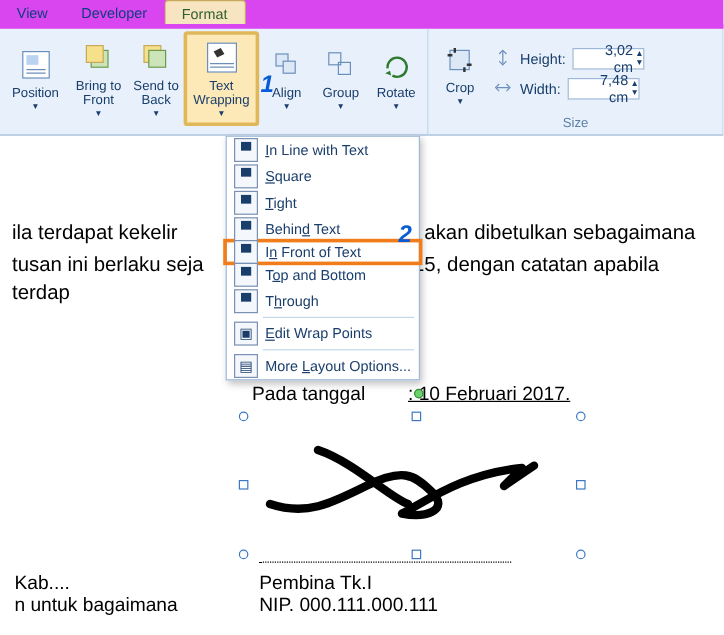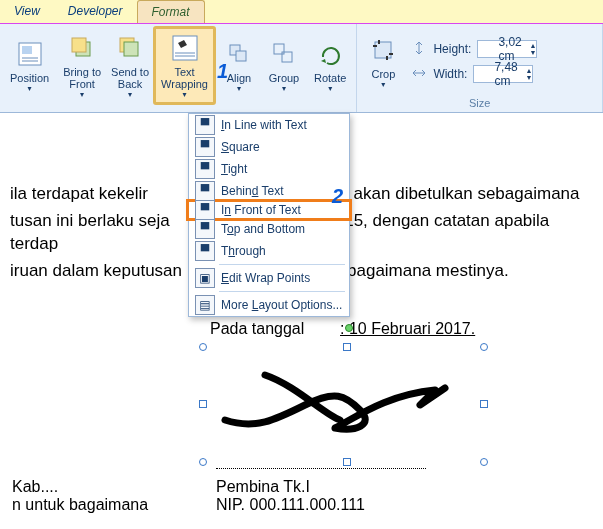--- a/index.html
+++ b/index.html
@@ -1,19 +1,19 @@
 <!DOCTYPE html>
 <html><head>
 <meta charset="utf-8">
 <style>
   * { box-sizing: border-box; margin: 0; padding: 0; font-family: "Segoe UI", Tahoma, sans-serif; }
   body { background: #fff; width: 603px; height: 529px; overflow: hidden; position: relative; }
 
   
-  .tabs { display: flex; background: #fef9c3; border-bottom: 1px solid #d946ef; height: 24px; font-size: 12px; font-style: italic; }
+  .tabs { display: flex; background: #d946ef; border-bottom: 4px solid #d946ef; height: 24px; font-size: 12px; }
   .tab { padding: 4px 14px; color: #0b3e7d; cursor: pointer; }
   .tab.active { background: #f7e4c1; border: 1px solid #c8a95c; border-bottom: none; border-radius: 3px 3px 0 0; color: #6a3; color:#3a5; color:#2f5f2f; }
   .tab.active { color: #2f5f2f; }
 
   
   .ribbon { display: flex; background: #e8f1fb; border-bottom: 1px solid #9db8d9; height: 89px; }
   .group { display: flex; flex-direction: column; justify-content: space-between; border-right: 1px solid #c3d6ec; padding: 2px 4px 1px; }
   .group-row { display: flex; align-items: center; gap: 2px; flex: 1; }
   .group-label { text-align: center; font-size: 11px; color: #5b7fa6; padding-bottom: 2px; }
   .rb-btn { display: flex; flex-direction: column; align-items: center; justify-content: flex-start; padding: 3px 5px; font-size: 11px; color: #1a3e6b; border-radius: 3px; border: 1px solid transparent; min-width: 42px; }
@@ -38,21 +38,21 @@
   .doc { position: absolute; left: 0; top: 113px; right: 0; bottom: 0; padding: 20px 10px; font-family: "Times New Roman", serif; font-size: 17px; color: #000; line-height: 1.35; }
   .doc p { margin-bottom: 4px; }
   .sig-underline { text-decoration: underline; }
 
   
   .handle { width: 8px; height: 8px; background: #fff; border: 1px solid #3b78c7; position: absolute; }
   .handle.green { border-radius: 50%; background: #6bd26b; border-color: #2a8a2a; }
 
   .signature-img { position: absolute; left: 215px; top: 360px; width: 260px; height: 90px; }
 
-  .size-row { display: flex; align-items: center; gap: 6px; font-size: 12px; color: #1a3e6b; height: 22px; }
+  .size-row { display: flex; align-items: center; gap: 6px; font-size: 12px; color: #1a3e6b; height: 22px; text-align: right; }
   .size-input { width: 60px; height: 18px; border: 1px solid #9db8d9; background: #fff; font-size: 12px; padding-left: 20px; display: inline-flex; align-items: center; justify-content: space-between; }
   .spin { display: flex; flex-direction: column; font-size: 7px; color: #1a3e6b; line-height: 7px; margin-left: 2px; }
 </style>
 </head>
 <body>
 
 <div class="tabs">
   <div class="tab">View</div>
   <div class="tab">Developer</div>
   <div class="tab active">Format</div>
@@ -190,21 +190,20 @@
     </div>
     <div class="group-label">Size</div>
   </div>
 </div>
 
 <span class="callout-1-num">1</span>
 
 <div class="doc">
   <p style="margin-top:50px"><span>ila  terdapat  kekelir</span><span style="display:inline-block;width:165px"></span><span>n ini, akan  dibetulkan sebagaimana</span></p>
   <p><span>tusan ini  berlaku seja</span><span style="display:inline-block;width:165px"></span><span>015,  dengan catatan apabila terdap</span></p>
-  <p><span>iruan dalam keputusan</span><span style="display:inline-block;width:165px"></span><span>bagaimana mestinya.</span></p>
 </div>
 
 <div style="position:absolute;left:210px;top:320px;font-family:'Times New Roman',serif;font-size:16px">
   <div style="display:flex">
       <span style="width:130px">Pada tanggal</span>
       <span class="sig-underline">: 10 Februari 2017.</span>
     </div>
 </div>
 
 <div class="handle green" style="left:345px;top:324px"></div>

